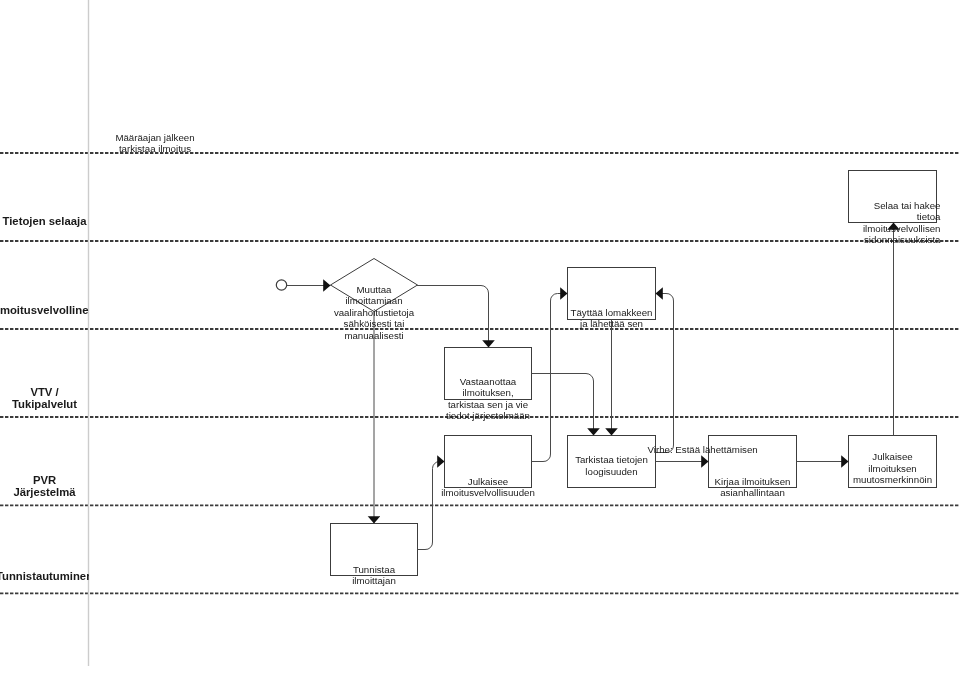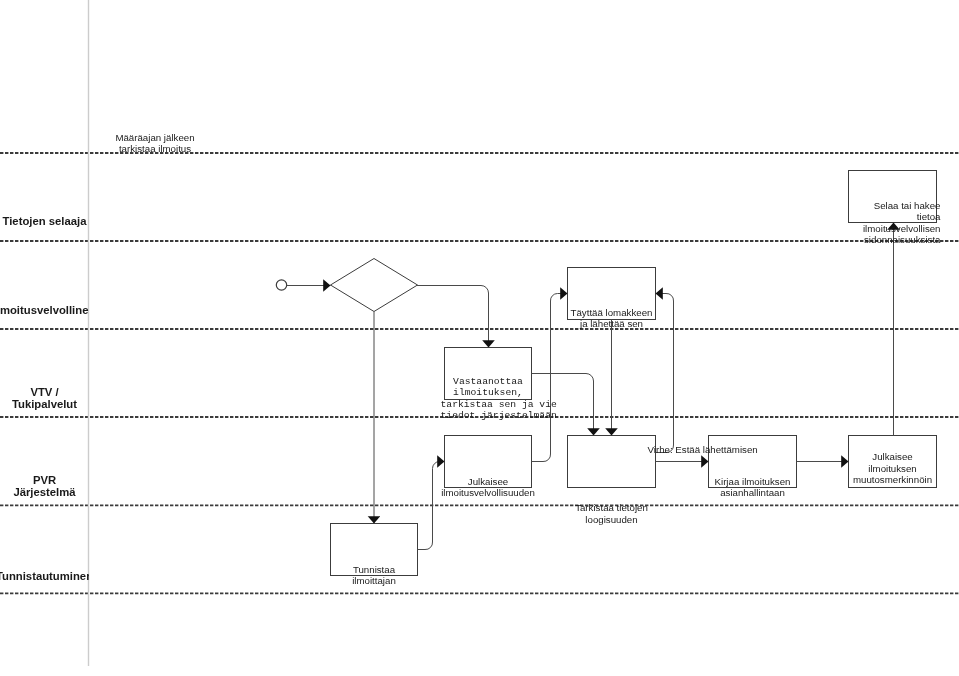--- a/index.html
+++ b/index.html
@@ -78,33 +78,38 @@
 <div id="lane-titles">
   <div class="txt lane-label" style="left:-16px;top:190.5px;width:121px;">Tietojen selaaja</div>
   <div class="txt lane-label" style="left:-16px;top:279.5px;width:121px;">Ilmoitusvelvollinen</div>
   <div class="txt lane-label" style="left:-16px;top:361.5px;width:121px;">VTV /
 Tukipalvelut</div>
   <div class="txt lane-label" style="left:-16px;top:449.5px;width:121px;">PVR
 Järjestelmä</div>
   <div class="txt lane-label" style="left:-16px;top:545.5px;width:121px;">Tunnistautuminen</div>
 </div>
 
+<div class="txt node-label" style="left:314px;top:259.5px;width:120px;">Muuttaa
+ilmoittamiaan
+vaalirahoitustietoja
+sähköisesti tai
+manuaalisesti</div>
 <div class="txt node-label" style="left:844.5px;top:175.5px;width:96px;text-align:right;">Selaa tai hakee
 tietoa
 ilmoitusvelvollisen
 sidonnaisuuksista</div>
 <div class="txt node-label" style="left:564.5px;top:282.5px;width:94px;">Täyttää lomakkeen
 ja lähettää sen</div>
-<div class="txt node-label" style="left:440.5px;top:351.5px;width:95px;font-family:Liberation Mono, monospace;">Vastaanottaa
+<div class="txt node-label" style="left:440.5px;top:351.5px;width:95px;">Vastaanottaa
 ilmoituksen,
 tarkistaa sen ja vie
 tiedot järjestelmään</div>
 <div class="txt node-label" style="left:440.5px;top:451.5px;width:95px;">Julkaisee
 ilmoitusvelvollisuuden</div>
-<div class="txt node-label" style="left:564.5px;top:478px;width:94px;">Tarkistaa tietojen
+<div class="txt node-label" style="left:564.5px;top:430px;width:94px;">Tarkistaa tietojen
 loogisuuden</div>
 <div class="txt node-label" style="left:705.5px;top:451.5px;width:94px;">Kirjaa ilmoituksen
 asianhallintaan</div>
 <div class="txt node-label" style="left:844.5px;top:427px;width:96px;">Julkaisee
 ilmoituksen
 muutosmerkinnöin</div>
 <div class="txt node-label" style="left:327.5px;top:539.5px;width:93px;">Tunnistaa
 ilmoittajan</div>
 
 <div class="txt note" style="left:95px;top:107.5px;width:120px;">Määräajan jälkeen</div>

